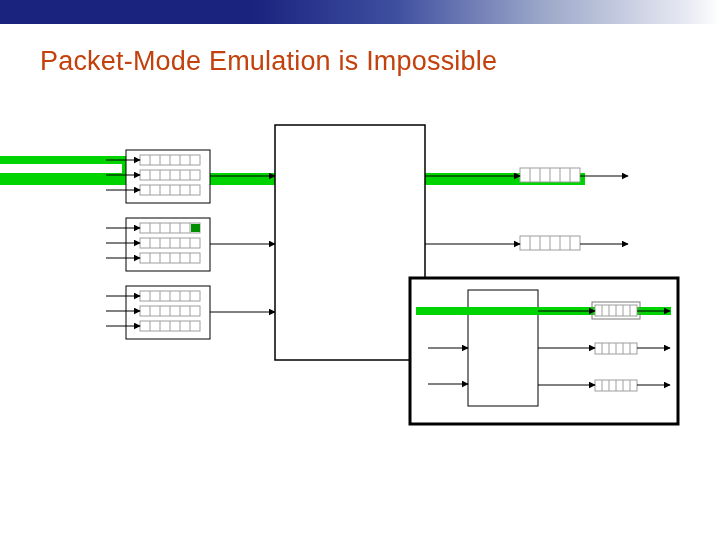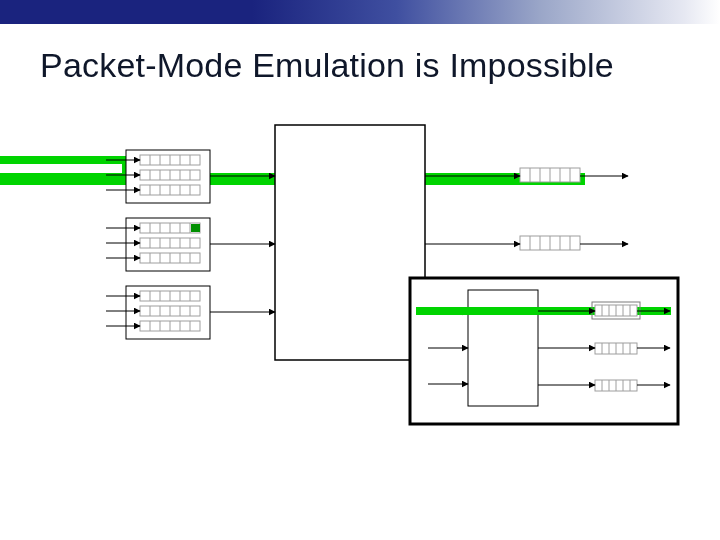--- a/index.html
+++ b/index.html
@@ -1,17 +1,17 @@
 <!DOCTYPE html>
 <html><head>
 <meta charset="utf-8">
 <style>
   html,body{margin:0;padding:0;width:720px;height:540px;background:#fff;font-family:Arial,Helvetica,sans-serif;overflow:hidden}
   .topbar{position:absolute;left:0;top:0;width:720px;height:24px;background:linear-gradient(90deg,#1a237e 0%,#1a237e 35%,#3f4fa0 55%,#9aa6c8 75%,#e6e8f2 95%,#fff 100%)}
-  .title{position:absolute;left:40px;top:46px;font-size:34px;color:#0f172a;letter-spacing:0.2px}
+  .title{position:absolute;left:40px;top:46px;font-size:27px;color:#c2410c;letter-spacing:0.2px}
   .stage{position:absolute;left:0;top:0;width:720px;height:540px}
   svg{position:absolute;left:0;top:0}
 </style>
 </head>
 <body>
 
 <div class="topbar"></div>
 <div class="title">Packet-Mode Emulation is Impossible</div>
 
 <div class="stage">

